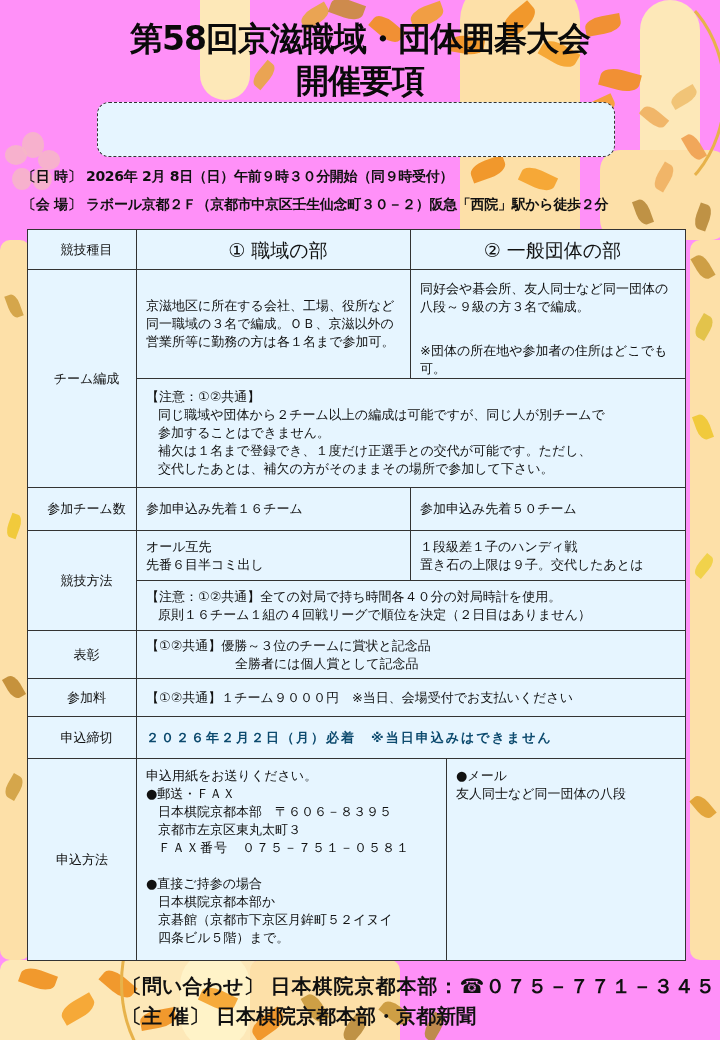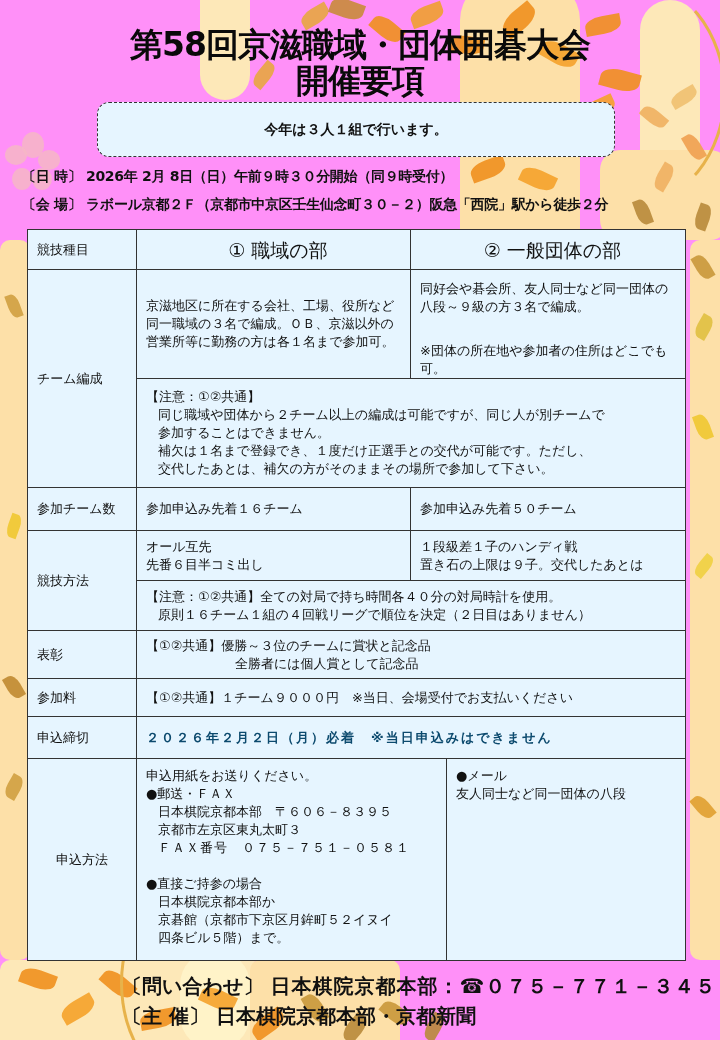--- a/index.html
+++ b/index.html
@@ -13,21 +13,21 @@
     .bg .band { position: absolute; border-radius: 40px; }
     .bg .leaf { position: absolute; border-radius: 50% 0 50% 0; opacity: .9; }
     .bg .petal { position: absolute; border-radius: 50%; background: #f6b7c6; opacity: .85; }
     .bg .arc { position: absolute; border: 3px solid #e7b24a; border-radius: 50%; border-color: transparent #e7b24a transparent transparent; }
 
     .title {
       position: absolute; left: 0; right: 0; text-align: center; z-index: 2;
       font-family: "DejaVu Sans", sans-serif; font-weight: bold; color: #0a0a0a;
       letter-spacing: -1px;
     }
-    .title1 { top: 24px; font-size: 33px; line-height: 42px; }
+    .title1 { top: 18px; font-size: 33px; line-height: 42px; }
     .title2 { top: 60px; font-size: 33px; line-height: 42px; }
 
     .intro {
       position: absolute; left: 97px; top: 102px; width: 516px; height: 53px;
       background: #e6f5ff; border: 1.5px dashed #333; border-radius: 12px; z-index: 2;
       text-align: center; font-size: 14px; font-weight: bold; line-height: 19px;
       display: flex; flex-direction: column; justify-content: center;
     }
 
     .info-line {
@@ -38,21 +38,21 @@
     .info2 { top: 196px; }
 
     table.main {
       position: absolute; left: 27px; top: 229px; width: 658px; z-index: 2;
       border-collapse: collapse; background: #e6f5ff; table-layout: fixed;
       font-size: 13px;
     }
     table.main td {
       border: 1.5px solid #333; vertical-align: middle; padding: 0 0 0 9px; line-height: 18px;
     }
-    td.label { text-align: left; padding: 0; }
+    td.label { text-align: center; padding: 0; }
     td.head { text-align: center; font-size: 19px; padding: 0; }
     .red { color: #0c4a6e; font-weight: bold; letter-spacing: 2px; }
     .indent { padding-left: 12px; display: block; }
 
     table.apply {
       position: absolute; left: 27px; top: 758px; width: 658px; height: 203px; z-index: 2;
       border-collapse: collapse; background: #e6f5ff; table-layout: fixed; font-size: 13px;
     }
     table.apply td { border: 1.5px solid #333; line-height: 18px; }
 
@@ -125,21 +125,20 @@
   <div class="petal" style="left:32px;top:168px;width:20px;height:22px;"></div>
 
   <div class="arc" style="left:540px;top:-20px;width:180px;height:220px;"></div>
   <div class="arc" style="left:120px;top:880px;width:140px;height:200px;transform:rotate(180deg);"></div>
 </div>
 
 <div class="title title1">第58回京滋職域・団体囲碁大会</div>
 <div class="title title2">開催要項</div>
 
 <div class="intro">
-  <div>今年は３人１組で行います。</div>
 </div>
 
 <div class="info-line info1">
   <span>〔日 時〕</span>
   <span>2026年 2月 8日（日）午前９時３０分開始（同９時受付）</span>
 </div>
 <div class="info-line info2">
   <span>〔会 場〕</span>
   <span>ラボール京都２Ｆ（京都市中京区壬生仙念町３０－２）阪急「西院」駅から徒歩２分</span>
 </div>

